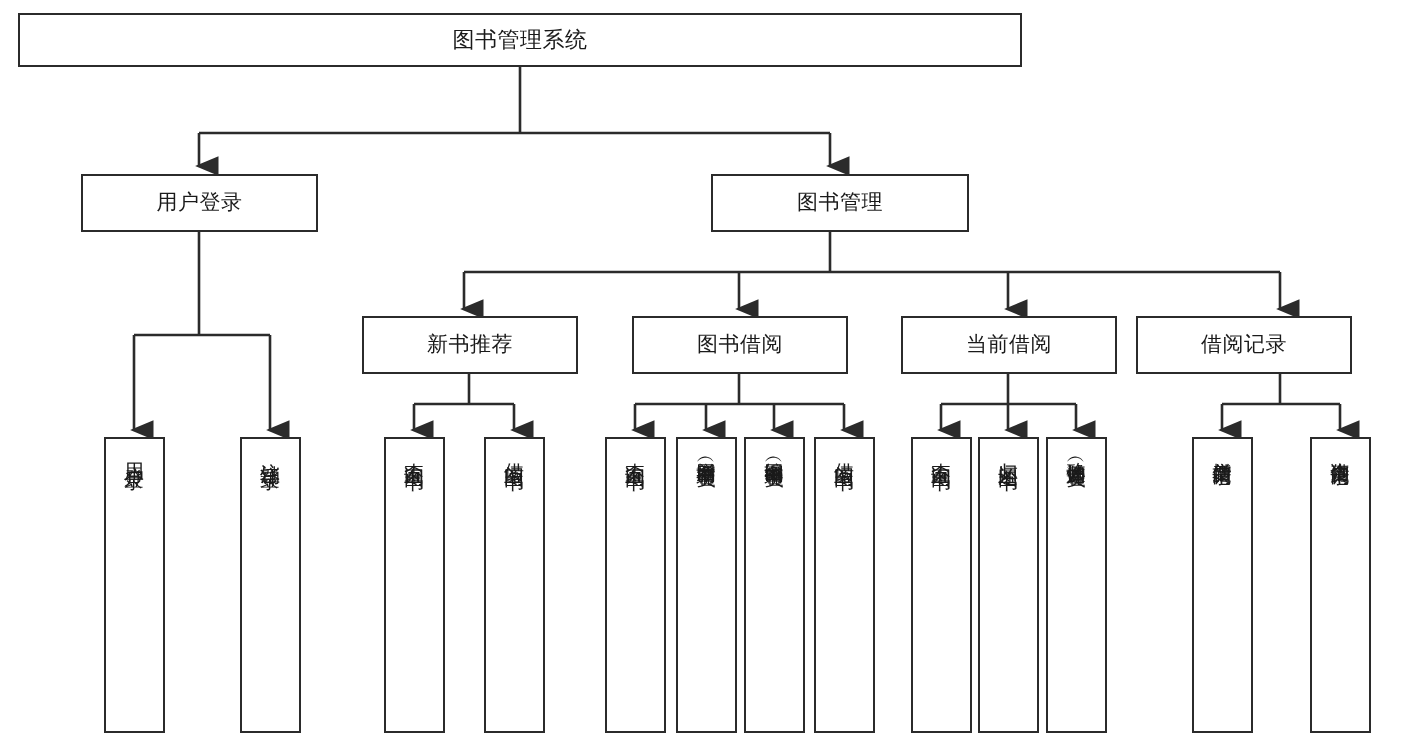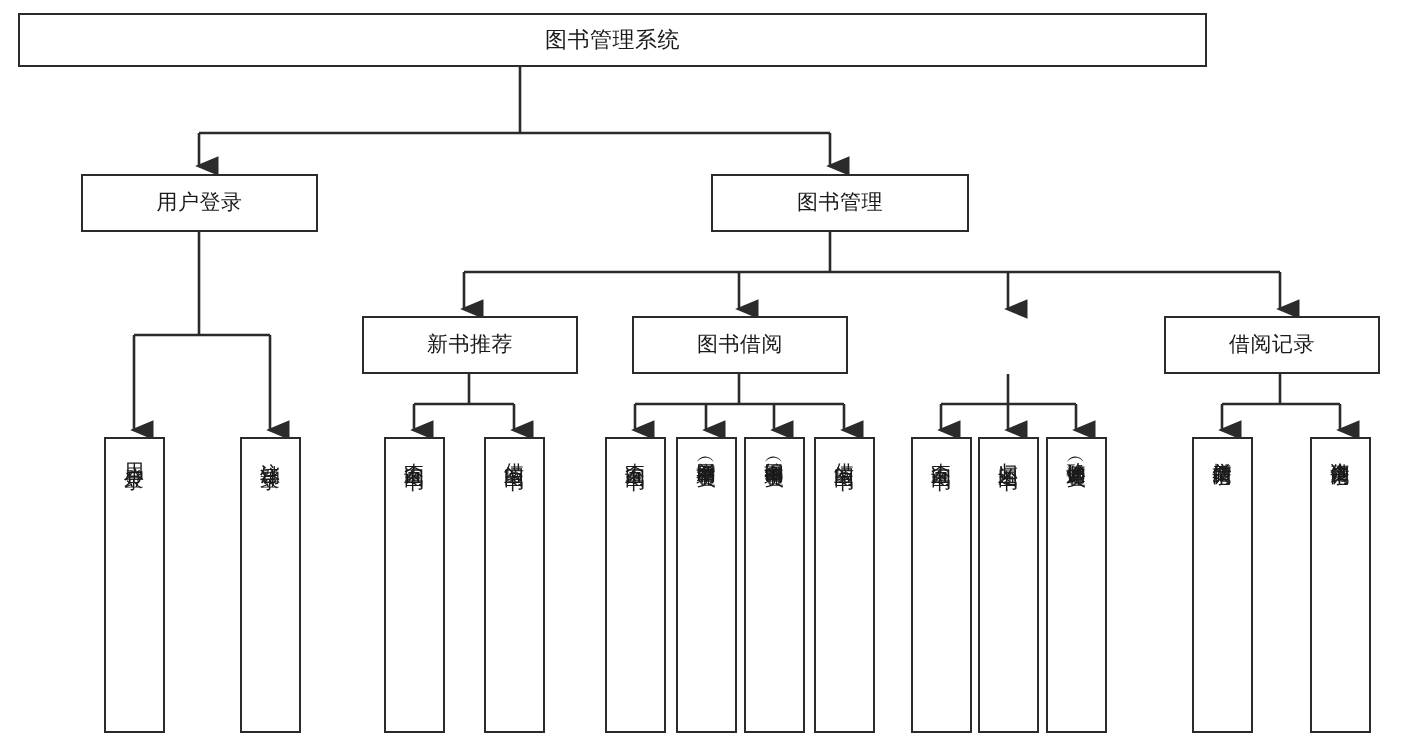--- a/index.html
+++ b/index.html
@@ -131,42 +131,45 @@
       <path d="M 1008 404 L 1008 430" marker-end="url(#arrow)"></path>
       <path d="M 1076 404 L 1076 430" marker-end="url(#arrow)"></path>
 
       <path d="M 1280 374 L 1280 404"></path>
       <path d="M 1222 404 L 1340 404"></path>
       <path d="M 1222 404 L 1222 430" marker-end="url(#arrow)"></path>
       <path d="M 1340 404 L 1340 430" marker-end="url(#arrow)"></path>
     </g>
   </svg>
 
-  <div class="node horiz root" style="left:18px; top:13px; width:1189px; height:54px;">
+  <div class="node horiz root" style="left:18px; top:13px; width:1004px; height:54px;">
     <span class="node-label">图书管理系统</span>
   </div>
 
   <div class="node horiz" style="left:81px; top:174px; width:237px; height:58px;">
     <span class="node-label">用户登录</span>
   </div>
 
   <div class="node horiz" style="left:711px; top:174px; width:258px; height:58px;">
     <span class="node-label">图书管理</span>
   </div>
 
   <div class="node horiz" style="left:362px; top:316px; width:216px; height:58px;">
     <span class="node-label">新书推荐</span>
   </div>
 
   <div class="node horiz" style="left:632px; top:316px; width:216px; height:58px;">
     <span class="node-label">图书借阅</span>
   </div>
 
-
-  <div class="node horiz" style="left:1164px; top:316px; width:216px; height:58px;text-align:right;">
+  <div class="node horiz" style="left:901px; top:316px; width:216px; height:58px;">
+    <span class="node-label">当前借阅</span>
+  </div>
+
+  <div class="node horiz" style="left:1136px; top:316px; width:216px; height:58px;text-align:right;">
     <span class="node-label">借阅记录</span>
   </div>
 
   <div class="node vert" style="left:104px; top:437px; width:61px; height:296px;">
     <span class="node-label">用户登录</span>
   </div>
 
   <div class="node vert" style="left:240px; top:437px; width:61px; height:296px;">
     <span class="node-label">注销登录</span>
   </div>

